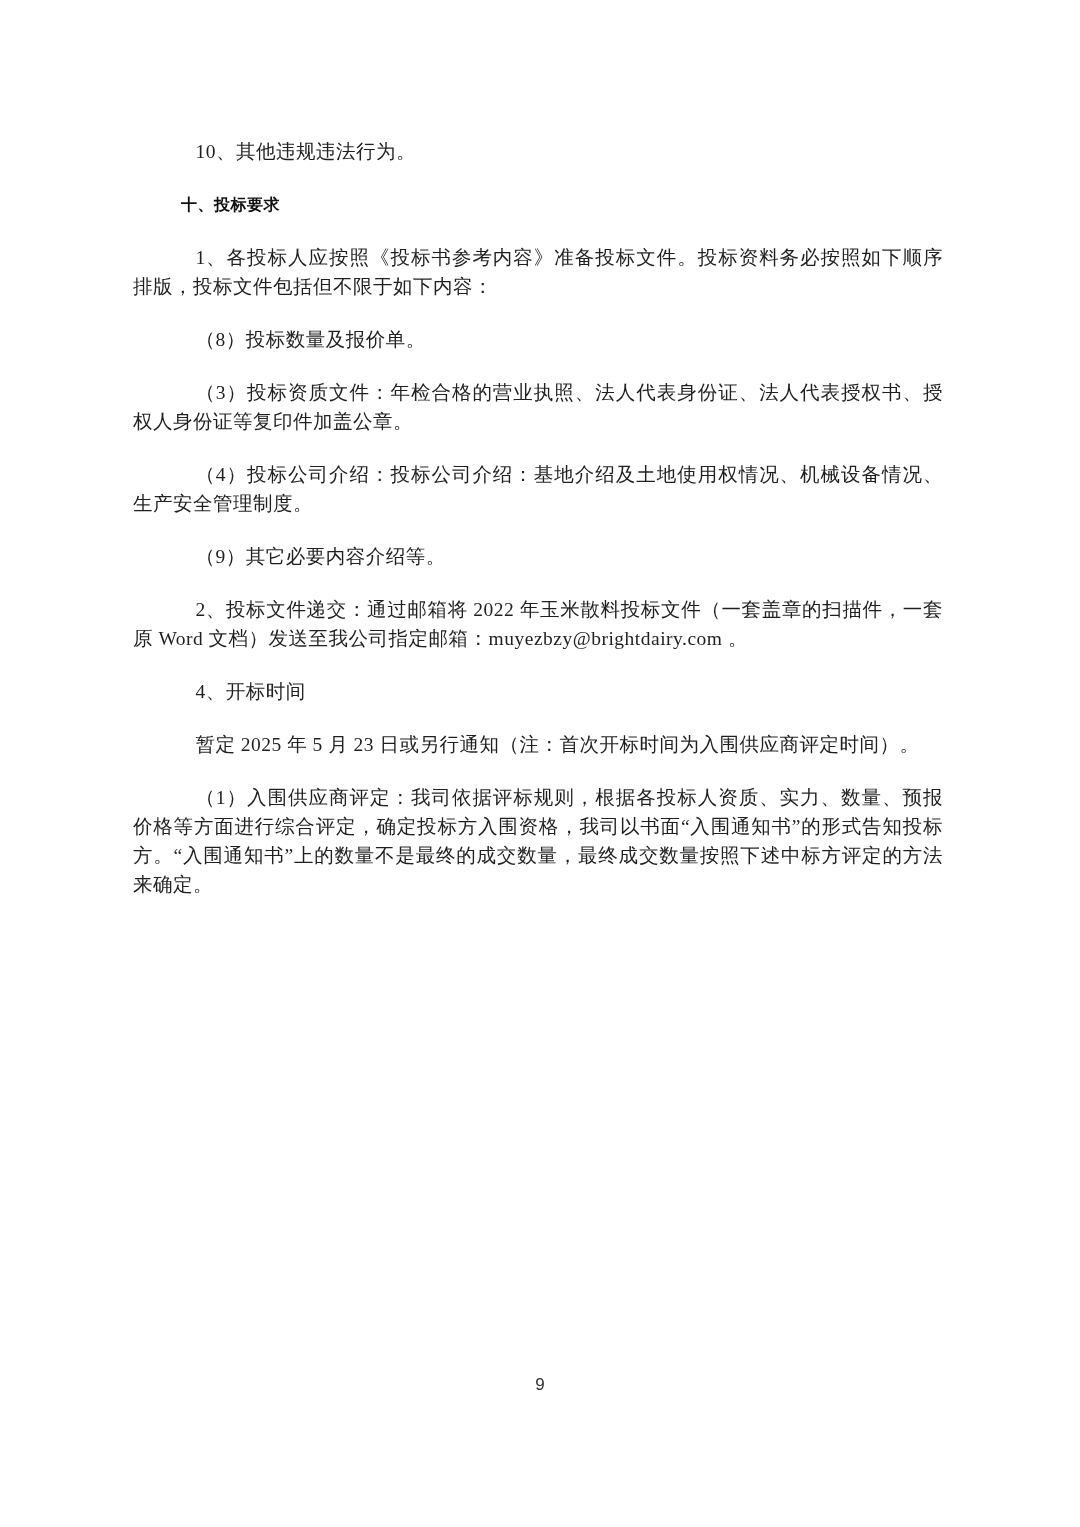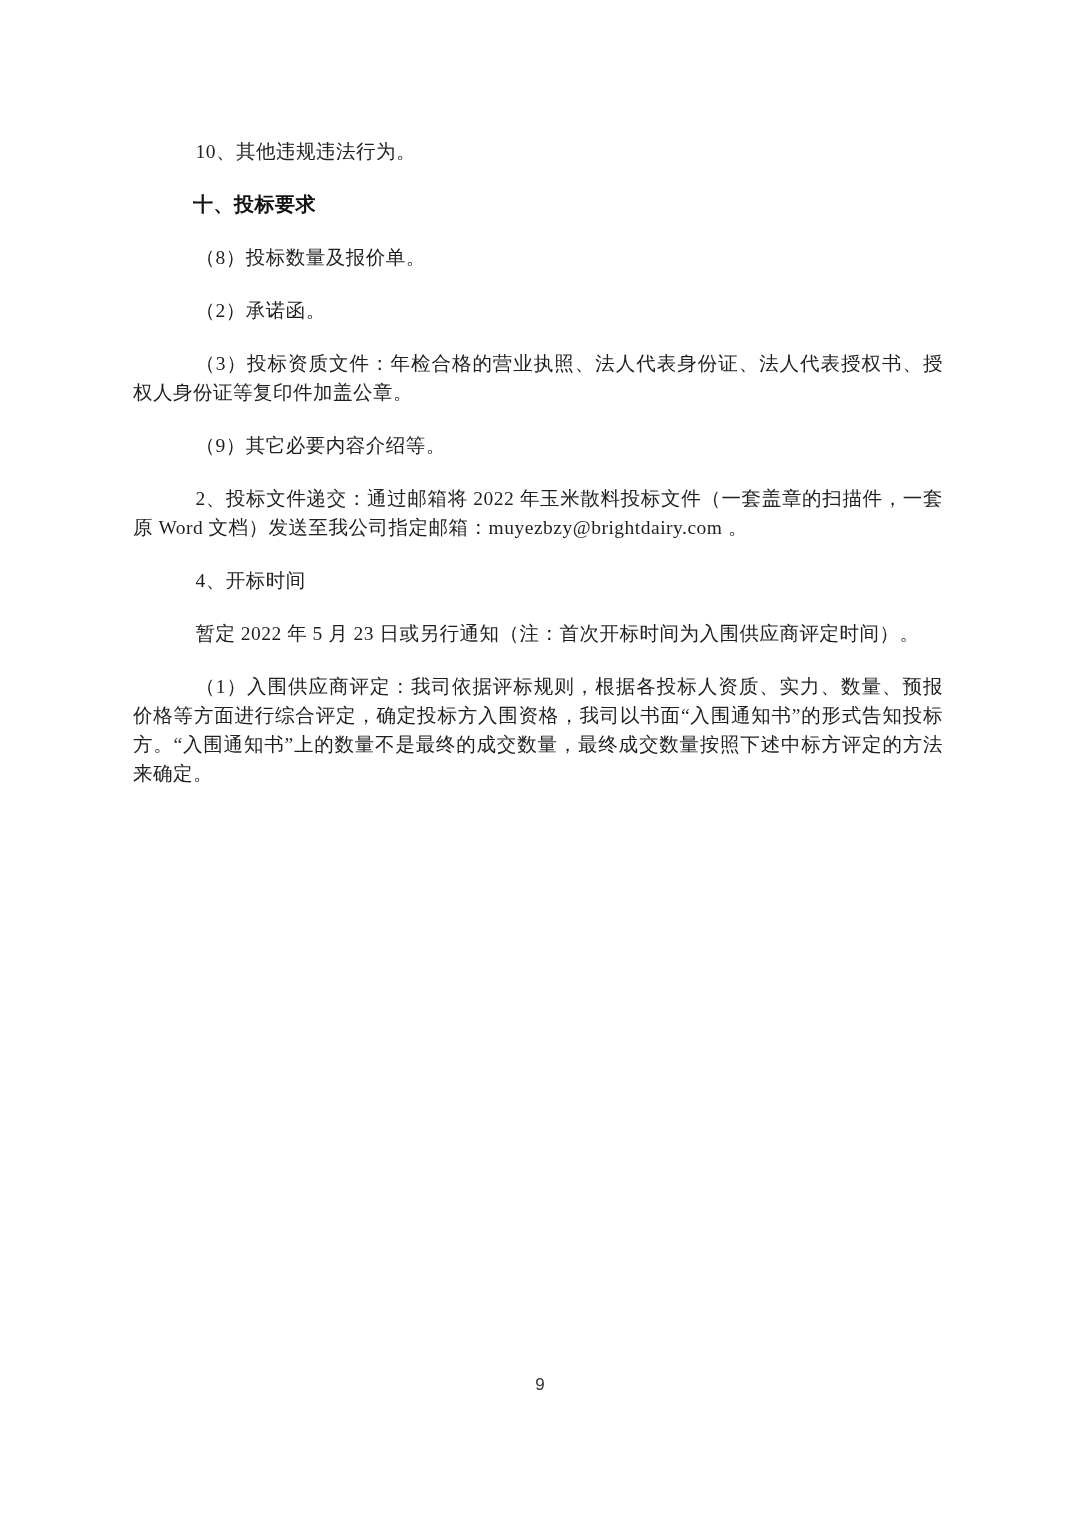--- a/index.html
+++ b/index.html
@@ -34,21 +34,21 @@
     margin: 0 0 24px 0;
     color: #1f1f1f;
     letter-spacing: 0.5px;
   }
   .para.date-line {
     text-indent: 4.5em;
   }
   .sec-heading {
     font-family: "Liberation Sans", "DejaVu Sans", sans-serif;
     font-weight: 700;
-    font-size: 20px;
+    font-size: 16px;
     line-height: 29px;
     text-indent: 3em;
     margin: 0 0 24px 0;
     color: #111111;
     letter-spacing: 0.5px;
   }
   .page-number {
     position: absolute;
     left: 0;
     top: 1375px;
@@ -62,37 +62,38 @@
 </head>
 <body>
 
 <div class="page">
   <div class="doc-content">
 
     <p class="para">10、其他违规违法行为。</p>
 
     <h2 class="sec-heading">十、投标要求</h2>
 
+    <p class="para">1、各投标人应按照《投标书参考内容》准备投标文件。投标资料务必按照如下顺序排版，投标文件包括但不限于如下内容：</p>
 
     <p class="para">（8）投标数量及报价单。</p>
 
-    <p class="para">（2）承诺函。</p>
 
     <p class="para">（3）投标资质文件：年检合格的营业执照、法人代表身份证、法人代表授权书、授权人身份证等复印件加盖公章。</p>
 
+    <p class="para">（4）投标公司介绍：投标公司介绍：基地介绍及土地使用权情况、机械设备情况、生产安全管理制度。</p>
 
     <p class="para">（9）其它必要内容介绍等。</p>
 
     <p class="para">2、投标文件递交：通过邮箱将 2022 年玉米散料投标文件（一套盖章的扫描件，一套原 Word 文档）发送至我公司指定邮箱：muyezbzy@brightdairy.com 。</p>
 
 
 
     <p class="para">4、开标时间</p>
 
-    <p class="para">暂定 2022 年 5 月 23 日或另行通知（注：首次开标时间为入围供应商评定时间）。</p>
+    <p class="para">暂定 2025 年 5 月 23 日或另行通知（注：首次开标时间为入围供应商评定时间）。</p>
 
 
     <p class="para">（1）入围供应商评定：我司依据评标规则，根据各投标人资质、实力、数量、预报价格等方面进行综合评定，确定投标方入围资格，我司以书面“入围通知书”的形式告知投标方。“入围通知书”上的数量不是最终的成交数量，最终成交数量按照下述中标方评定的方法来确定。</p>
 
 
 
   </div>
 
   <div class="page-number">9</div>
 </div>

